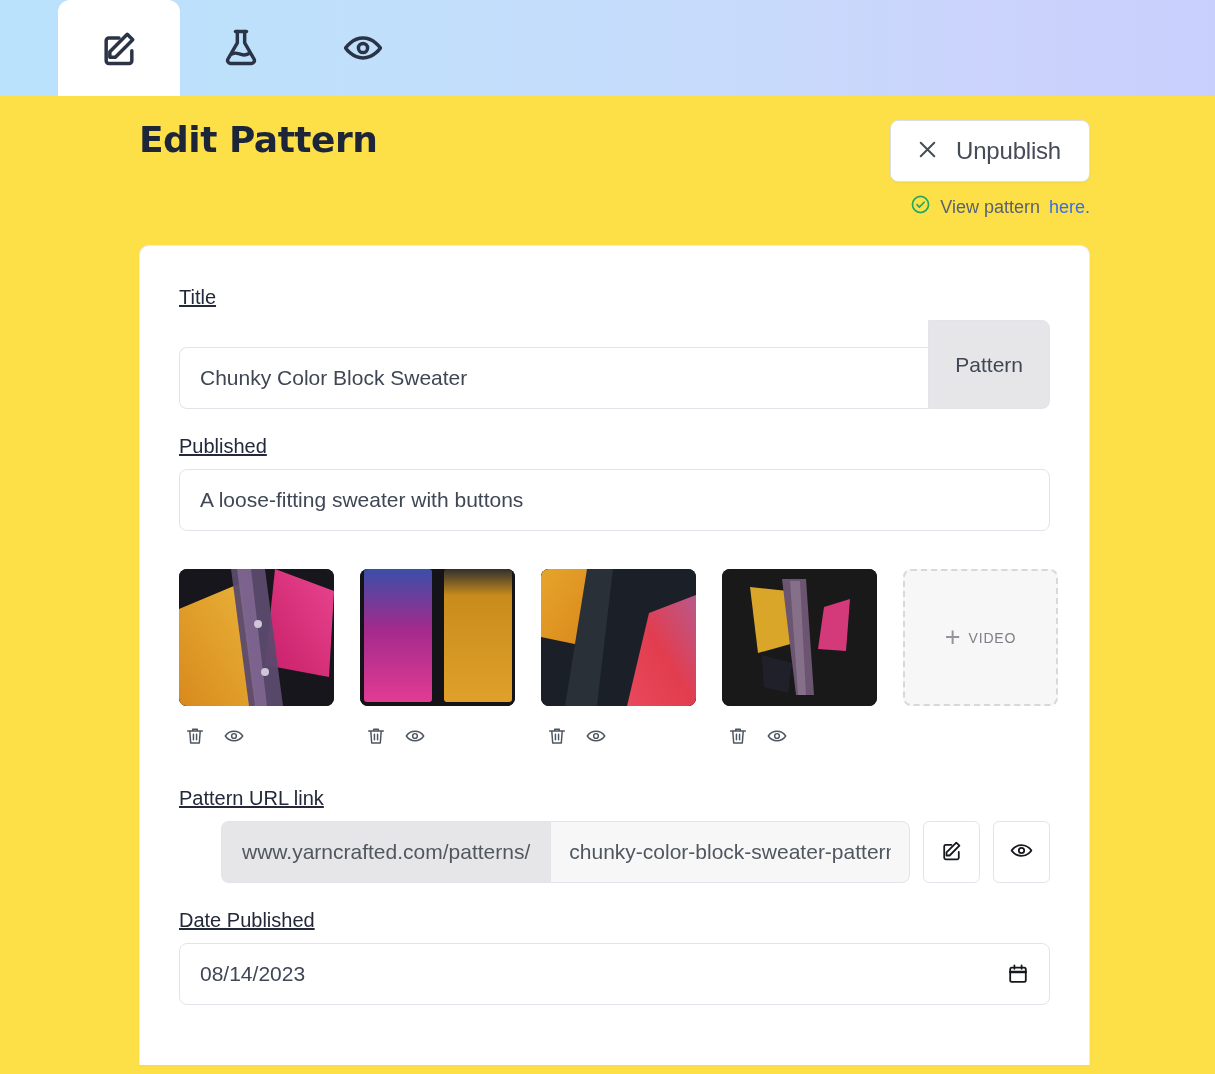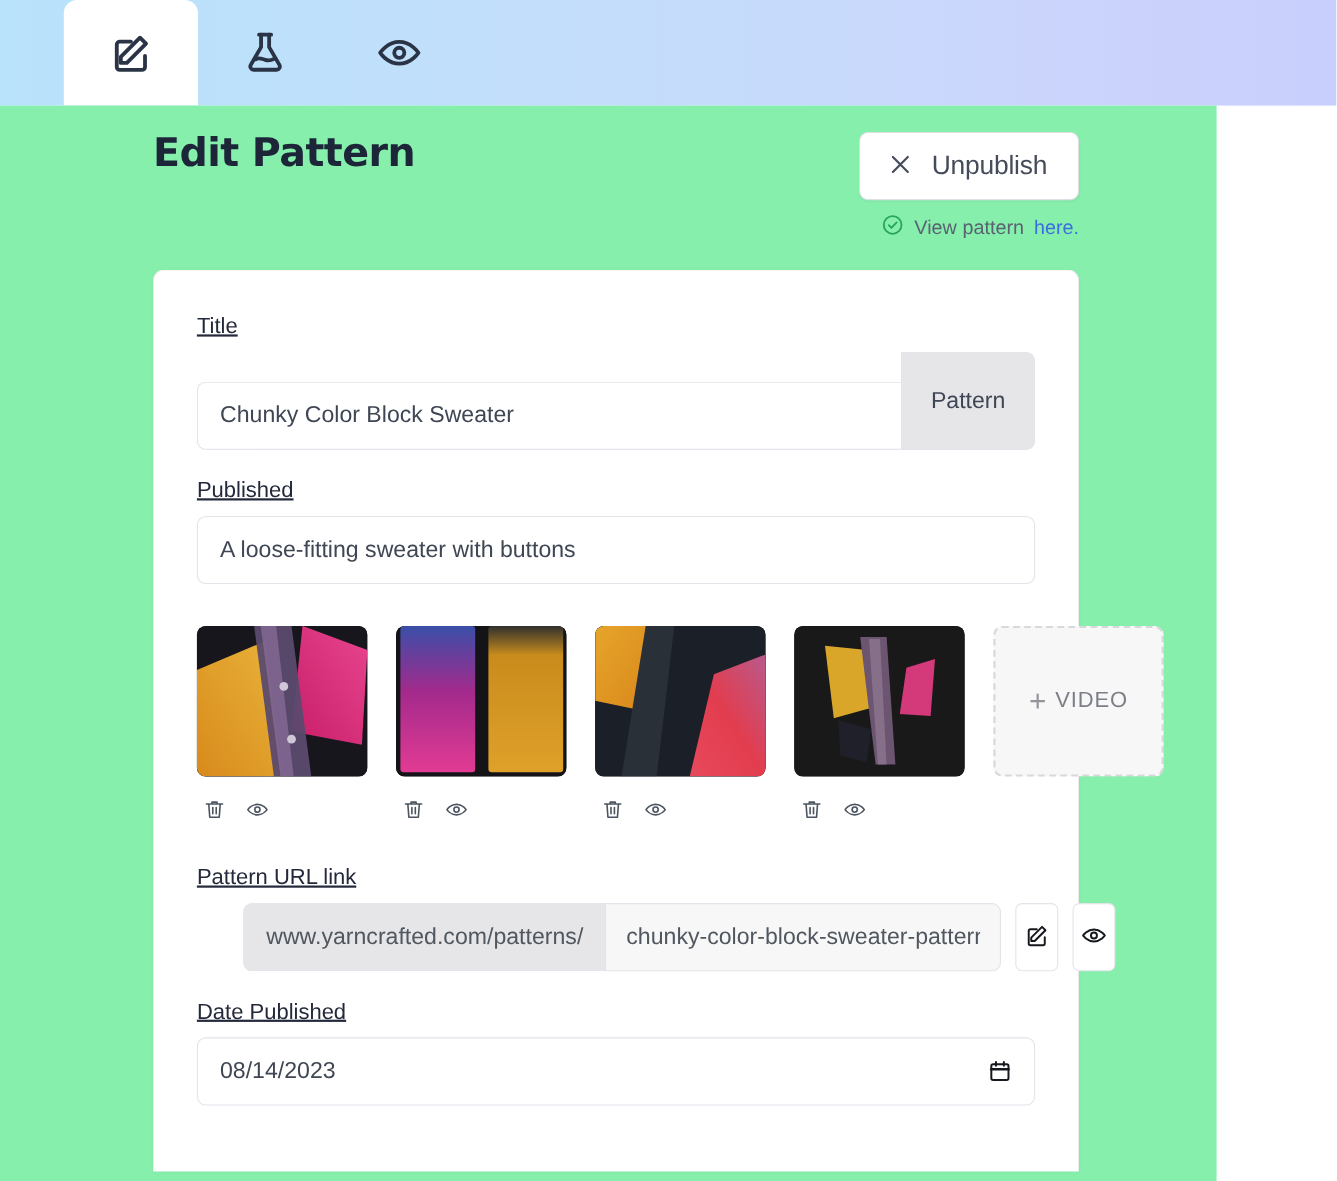--- a/index.html
+++ b/index.html
@@ -33,23 +33,23 @@
   }
   .tab.active {
     background: #ffffff;
     border-radius: 12px 12px 0 0;
   }
   .tab svg { display: block; }
 
   
   .page {
     position: relative;
-    width: 1106px;
+    width: 1215px;
     height: 978px;
-    background: #86efac;
+    background: #fde047;
     padding: 0;
   }
 
   .header {
     position: relative;
     padding: 20px 125px 0 139px;
     display: flex;
     justify-content: space-between;
     align-items: flex-start;
   }
@@ -197,21 +197,21 @@
     border-radius: 8px;
     background: #f7f7f8;
     display: flex;
     align-items: center;
     justify-content: center;
     gap: 8px;
     cursor: pointer;
   }
   .video-plus { font-size: 27px; color: #93959c; font-weight: 300; line-height: 1; }
   .video-label {
-    font-size: 20px;
+    font-size: 14px;
     color: #7d7f87;
     letter-spacing: 0.8px;
     font-weight: 500;
   }
 
   
   .url-row { display: flex; align-items: stretch; gap: 13px; margin-left: 42px; }
   .url-group { display: flex; align-items: stretch; }
   .url-prefix {
     display: flex;

